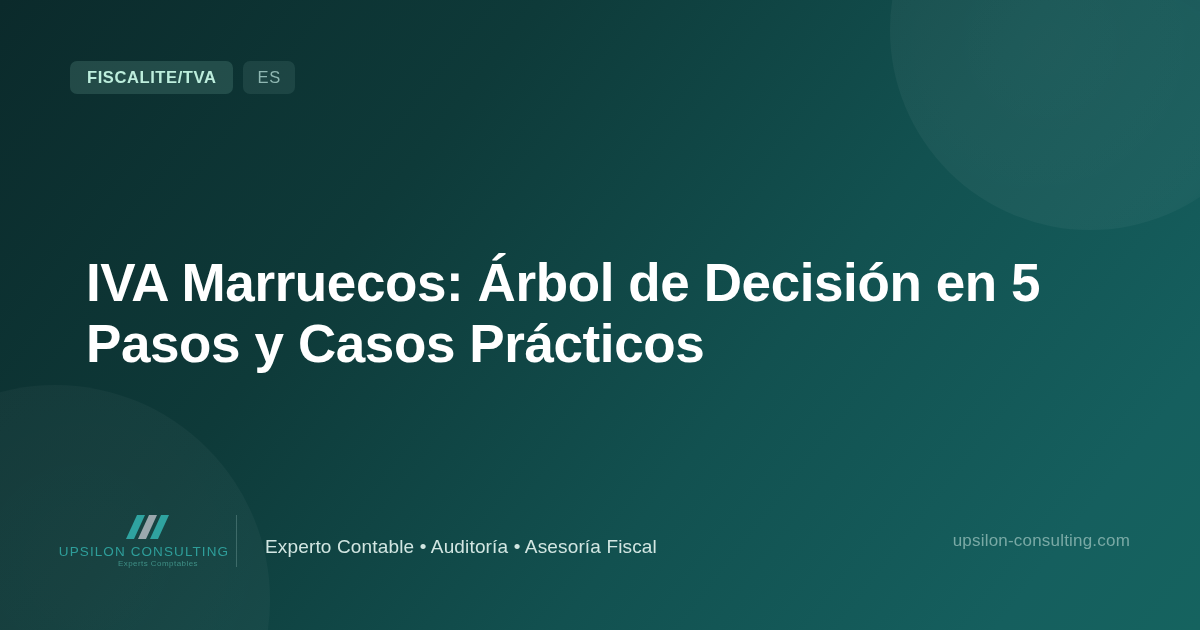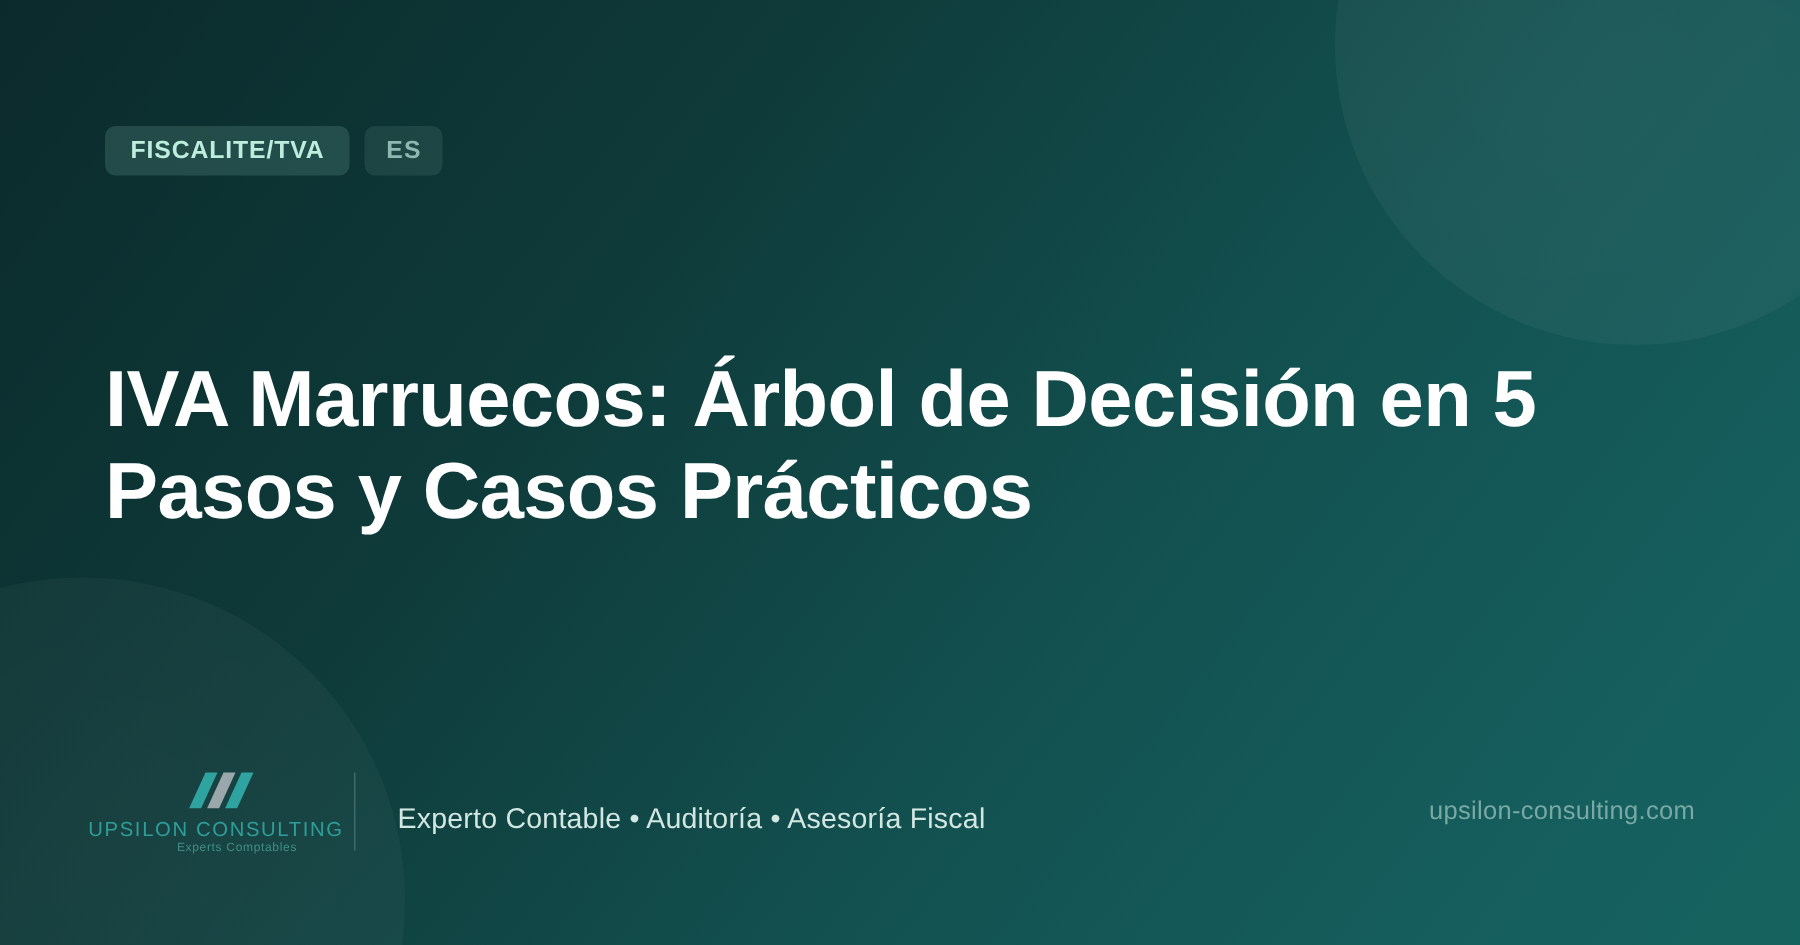--- a/index.html
+++ b/index.html
@@ -58,21 +58,20 @@
   }
 
   
   .badges {
     position: absolute;
     left: 70px;
     top: 61px;
     display: flex;
     align-items: center;
     gap: 10px;
-    margin-top: 23px;
   }
 
   .badge {
     display: inline-flex;
     align-items: center;
     justify-content: center;
     height: 33px;
     padding: 0 17px;
     border-radius: 7px;
     font-size: 16.5px;
@@ -81,32 +80,32 @@
   }
 
   .badge-category {
     background: rgba(157, 224, 206, 0.16);
     color: #bdeedd;
   }
 
   .badge-lang {
     background: rgba(148, 200, 190, 0.12);
     color: #8fb7b2;
-    font-weight: bold;
+    font-weight: normal;
     letter-spacing: 0.9px;
     padding: 0 14px;
   }
 
   
   .headline {
     position: absolute;
     left: 70px;
     top: 236px;
     width: 1075px;
-    margin: 0;
+    margin: 16px;
     color: #ffffff;
     font-size: 53px;
     font-weight: bold;
     line-height: 1.16;
     letter-spacing: -0.4px;
   }
 
   
   .footer {
     position: absolute;

